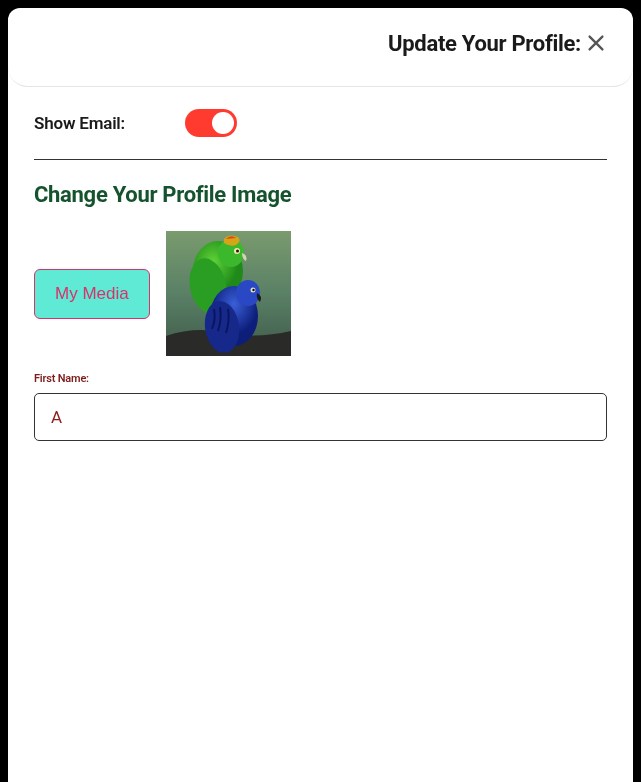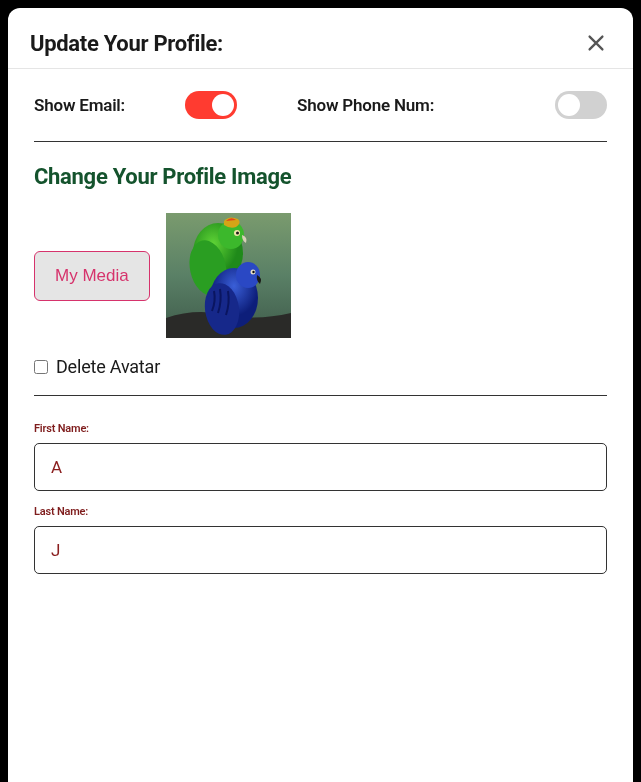--- a/index.html
+++ b/index.html
@@ -28,24 +28,25 @@
       bottom: 0;
       background: #fff;
       border-radius: 12px 12px 0 0;
       padding: 0;
       display: flex;
       flex-direction: column;
       overflow: hidden;
     }
     .modal-header {
       display: flex;
-      justify-content: space-between;
-      align-items: center;
-      padding: 20px 22px 10px 22px;
+      justify-content: flex-end;
+      align-items: center;
+      padding: 20px 22px 28px 22px;
       border-bottom: 1px solid #e5e5e5;
+      border-radius: 20px;
     }
     .modal-title {
       font-size: 22px;
       font-weight: 700;
       color: #1a1a1a;
       letter-spacing: -0.3px;
     }
     .close-btn {
       background: none;
       border: none;
@@ -134,21 +135,21 @@
       letter-spacing: -0.3px;
     }
     .media-row {
       display: flex;
       align-items: center;
       gap: 16px;
       margin-bottom: 16px;
     }
     .my-media-btn {
       border: 1px solid #d6336c;
-      background: #e5e5e5;
+      background: #5eead4;
       color: #d6336c;
       font-size: 17px;
       font-weight: 500;
       padding: 14px 20px;
       border-radius: 6px;
       cursor: pointer;
     }
     .avatar-preview {
       width: 125px;
       height: 125px;
@@ -219,26 +220,20 @@
       </svg>
     </button>
   </div>
 
   <div class="modal-body">
 
     <div class="toggle-row">
       <div class="toggle-group first">
         <span class="toggle-label">Show Email:</span>
         <div class="toggle-switch on">
-          <div class="toggle-knob"></div>
-        </div>
-      </div>
-      <div class="toggle-group second">
-        <span class="toggle-label">Show Phone Num:</span>
-        <div class="toggle-switch off">
           <div class="toggle-knob"></div>
         </div>
       </div>
     </div>
 
     <h3 class="section-title">Change Your Profile Image</h3>
 
     <div class="media-row">
       <button class="my-media-btn">My Media</button>
       <div class="avatar-preview">
@@ -276,31 +271,23 @@
           <circle cx="87.5" cy="59" r="1.2" fill="#0a0a0a"></circle>
           <path d="M91,62 Q97,65 94,71 Q90,68 91,62 Z" fill="#1a1a18"></path>
           <ellipse cx="56" cy="96" rx="17" ry="26" fill="#16288a" transform="rotate(-8 56 96)"></ellipse>
           <path d="M48,78 Q50,88 46,98" stroke="#0a1560" stroke-width="2" fill="none"></path>
           <path d="M54,76 Q56,88 52,100" stroke="#0a1560" stroke-width="2" fill="none"></path>
           <path d="M62,78 Q64,90 60,102" stroke="#0a1560" stroke-width="2" fill="none"></path>
         </svg>
       </div>
     </div>
 
-    <div class="delete-avatar-row">
-      <input type="checkbox" class="delete-avatar-checkbox" style="">
-      <span class="delete-avatar-label">Delete Avatar</span>
-    </div>
 
     <div class="form-field">
       <label class="field-label">First Name:</label>
       <input type="text" class="field-input" value="A" style="">
     </div>
 
-    <div class="form-field">
-      <label class="field-label">Last Name:</label>
-      <input type="text" class="field-input" value="J" style="">
-    </div>
 
 
 
   </div>
 </div>
 
 </body></html>

